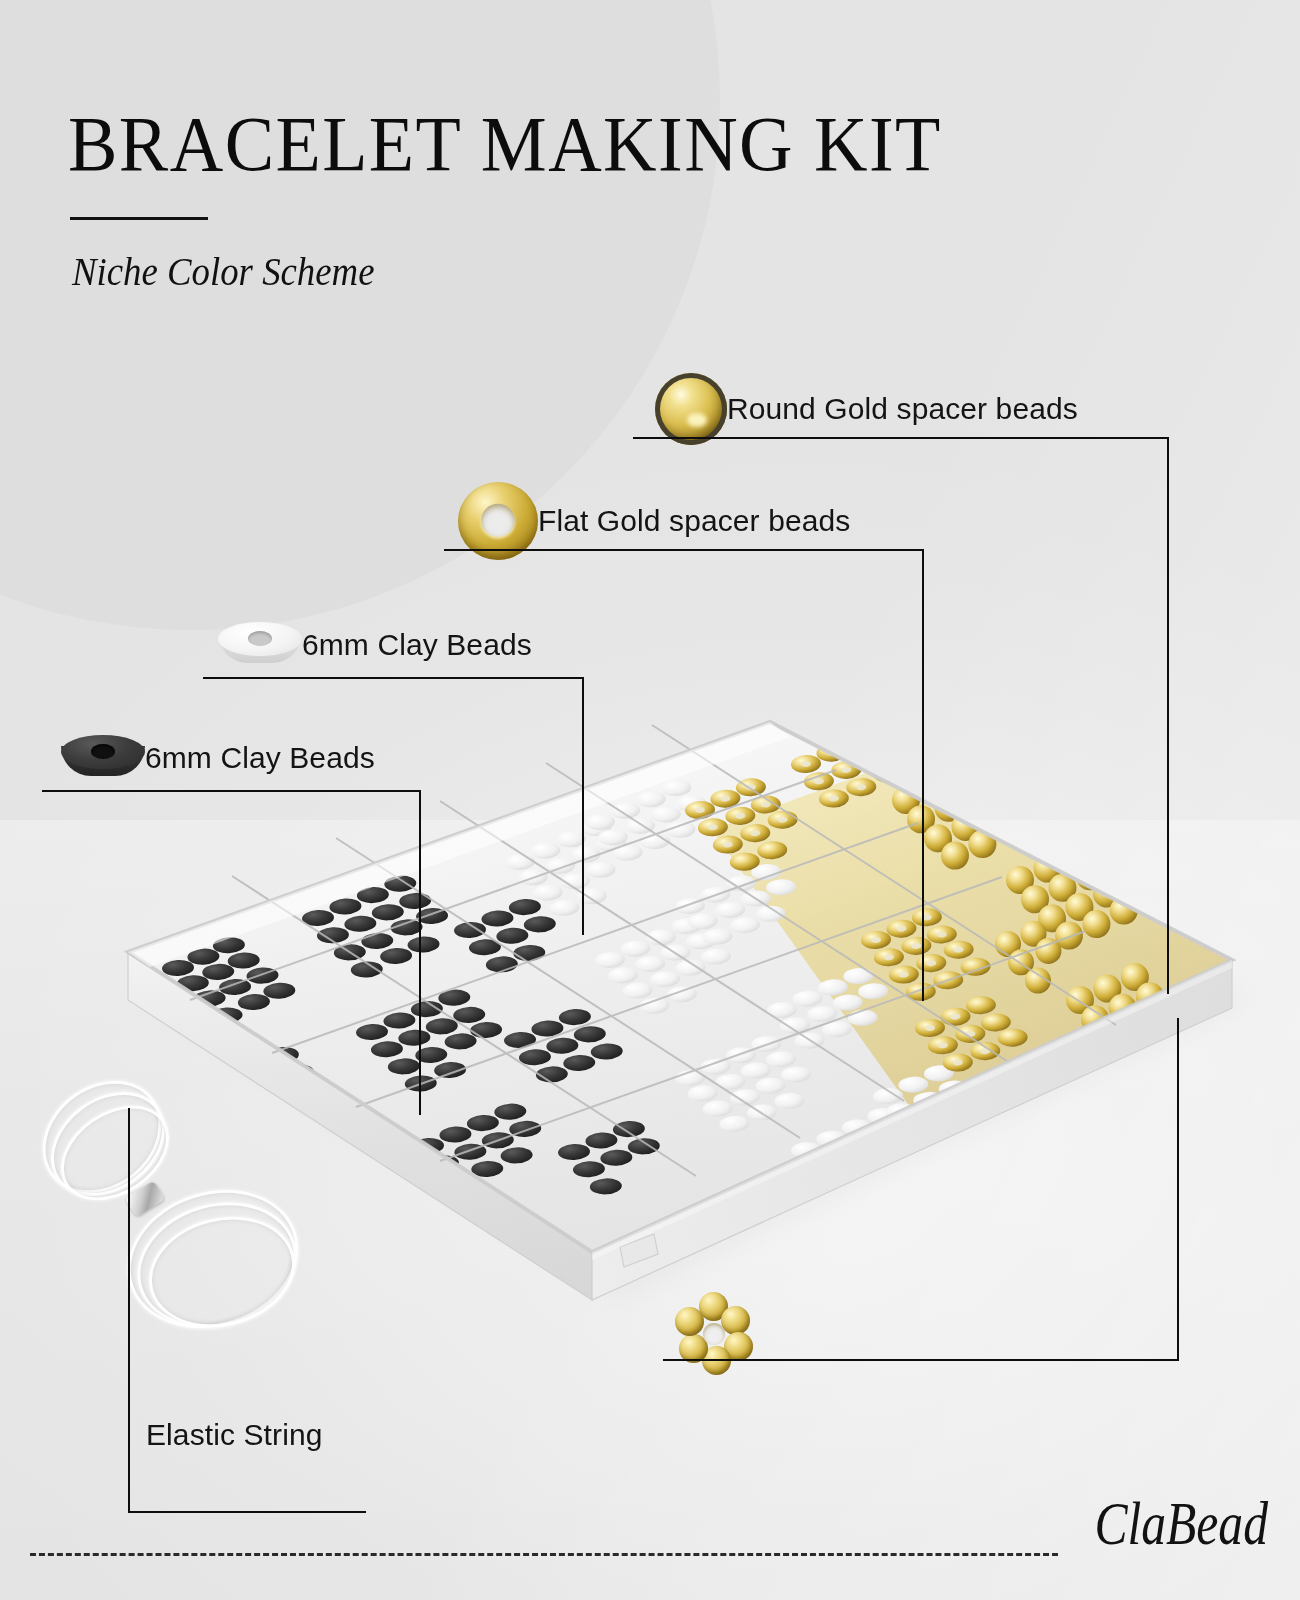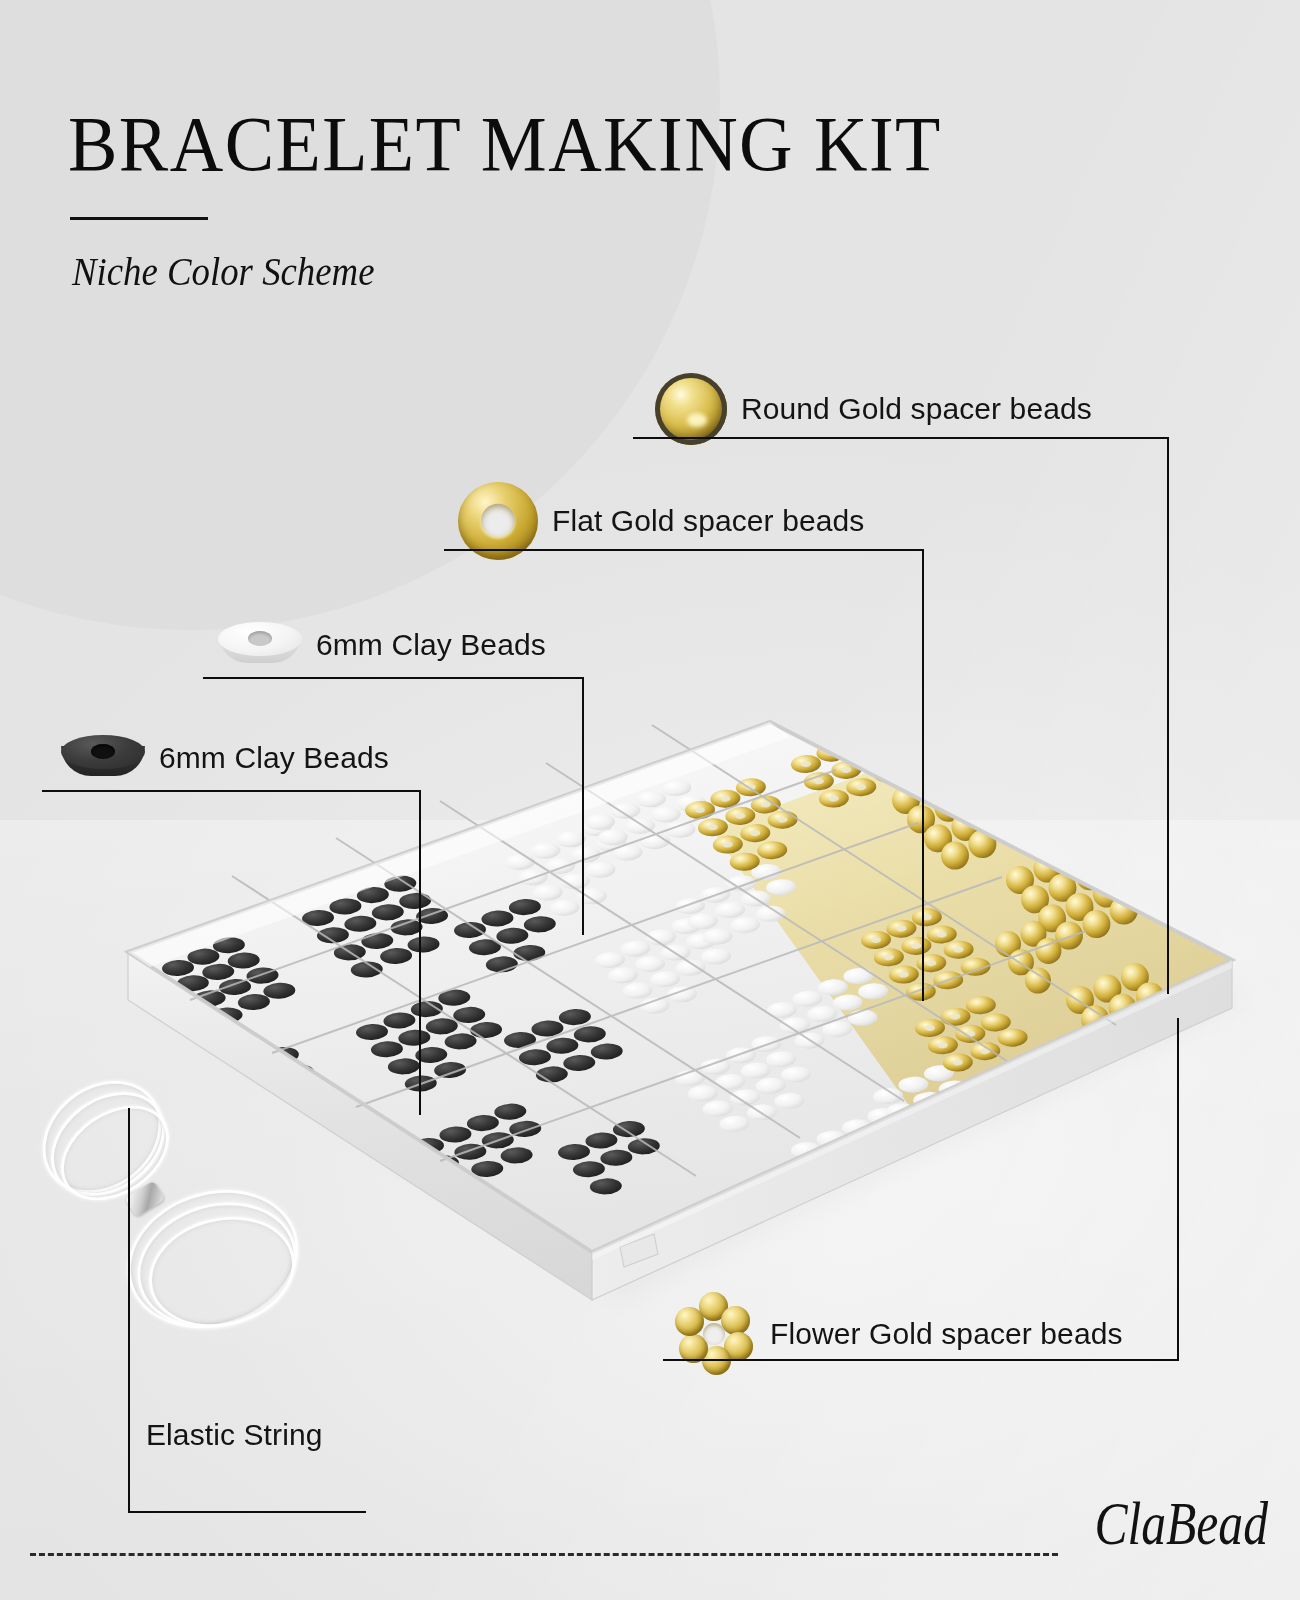--- a/index.html
+++ b/index.html
@@ -28,21 +28,21 @@
   .title{position:absolute;left:68px;top:105px;
     font-family:"Liberation Serif", serif;
     font-size:78px;line-height:1;letter-spacing:1.5px;color:#0c0c0c;
     transform:scaleX(.95);transform-origin:left center;white-space:nowrap;}
   .title-rule{position:absolute;left:70px;top:217px;width:138px;height:3px;background:#111;}
   .subtitle{position:absolute;left:72px;top:248px;
     font-family:"Liberation Serif", serif;font-style:italic;
     font-size:40px;color:#111;transform:scaleX(.92);transform-origin:left center;white-space:nowrap;}
 
   
-  .callout{position:absolute;display:flex;align-items:center;gap:14px;white-space:nowrap;}
+  .callout{position:absolute;display:flex;align-items:center;white-space:nowrap;}
   .callout .ctext{font-size:30px;color:#141414;letter-spacing:.1px;}
   .rule-h{position:absolute;height:2.4px;background:#0d0d0d;}
   .rule-v{position:absolute;width:2.4px;background:#0d0d0d;}
 
   
   .ico{position:relative;flex:0 0 auto;}
 
   .ico-sphere{width:72px;height:72px;border-radius:50%;
     background:
       radial-gradient(circle at 36% 30%, #fffbe0 0%, #f2e08e 17%, #d9bd4d 45%, #b08f24 72%, #7a6015 100%);
@@ -644,21 +644,20 @@
   <div class="callout" style="left:672px;top:1292px;">
     <span class="ico ico-flower">
       <span class="pet" style="left:27px;top:0px;"></span>
       <span class="pet" style="left:49px;top:14px;"></span>
       <span class="pet" style="left:52px;top:40px;"></span>
       <span class="pet" style="left:30px;top:54px;"></span>
       <span class="pet" style="left:7px;top:42px;"></span>
       <span class="pet" style="left:3px;top:15px;"></span>
       <span class="core"></span>
     </span>
-    <span class="ctext">Flower Gold spacer beads</span>
   </div>
   <div class="rule-h" style="left:663px;top:1359px;width:516px;"></div>
   <div class="rule-v" style="left:1177px;top:1018px;height:343px;"></div>
 
   <div class="callout" style="left:146px;top:1418px;">
     <span class="ctext">Elastic String</span>
   </div>
   <div class="rule-v" style="left:128px;top:1108px;height:405px;"></div>
   <div class="rule-h" style="left:128px;top:1511px;width:238px;"></div>
 

